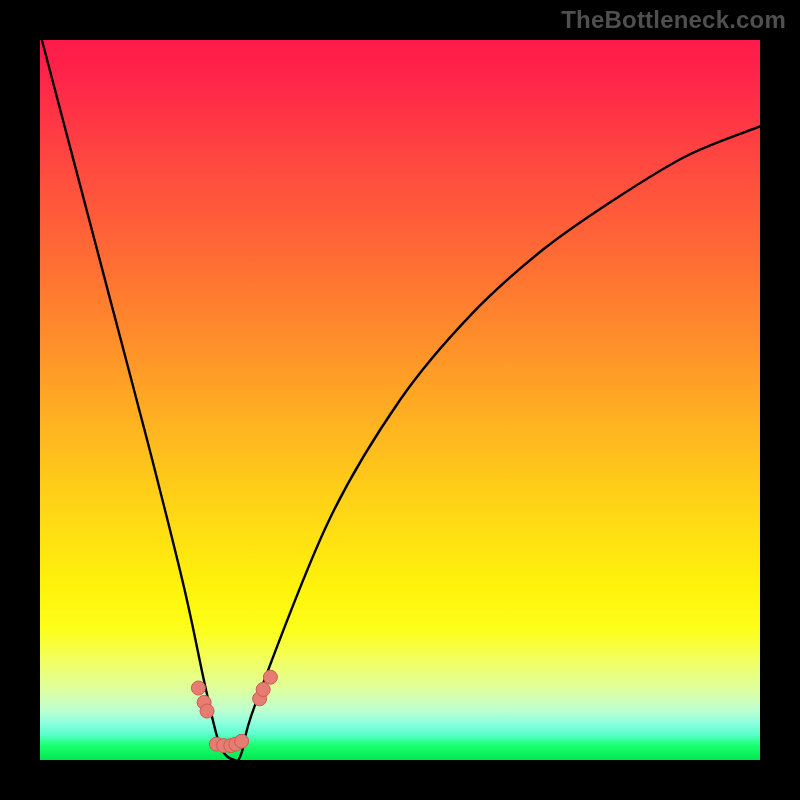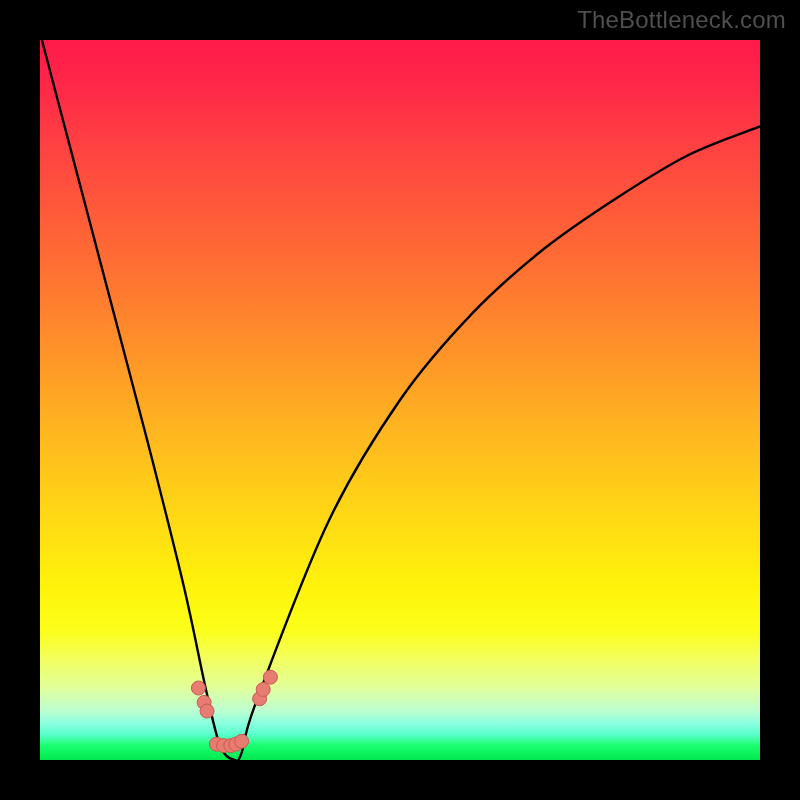--- a/index.html
+++ b/index.html
@@ -14,21 +14,21 @@
   .frame {
     position: absolute;
     box-sizing: border-box;
     background: #000;
   }
   .watermark {
     position: absolute;
     top: 6px;
     right: 14px;
     font-size: 24px;
-    font-weight: 400;
+    font-weight: 700;
     color: #4f4f4f;
     letter-spacing: 0.2px;
   }
   .plot {
     position: absolute;
     left: 40px;
     top: 40px;
     width: 720px;
     height: 720px;
     overflow: hidden;

